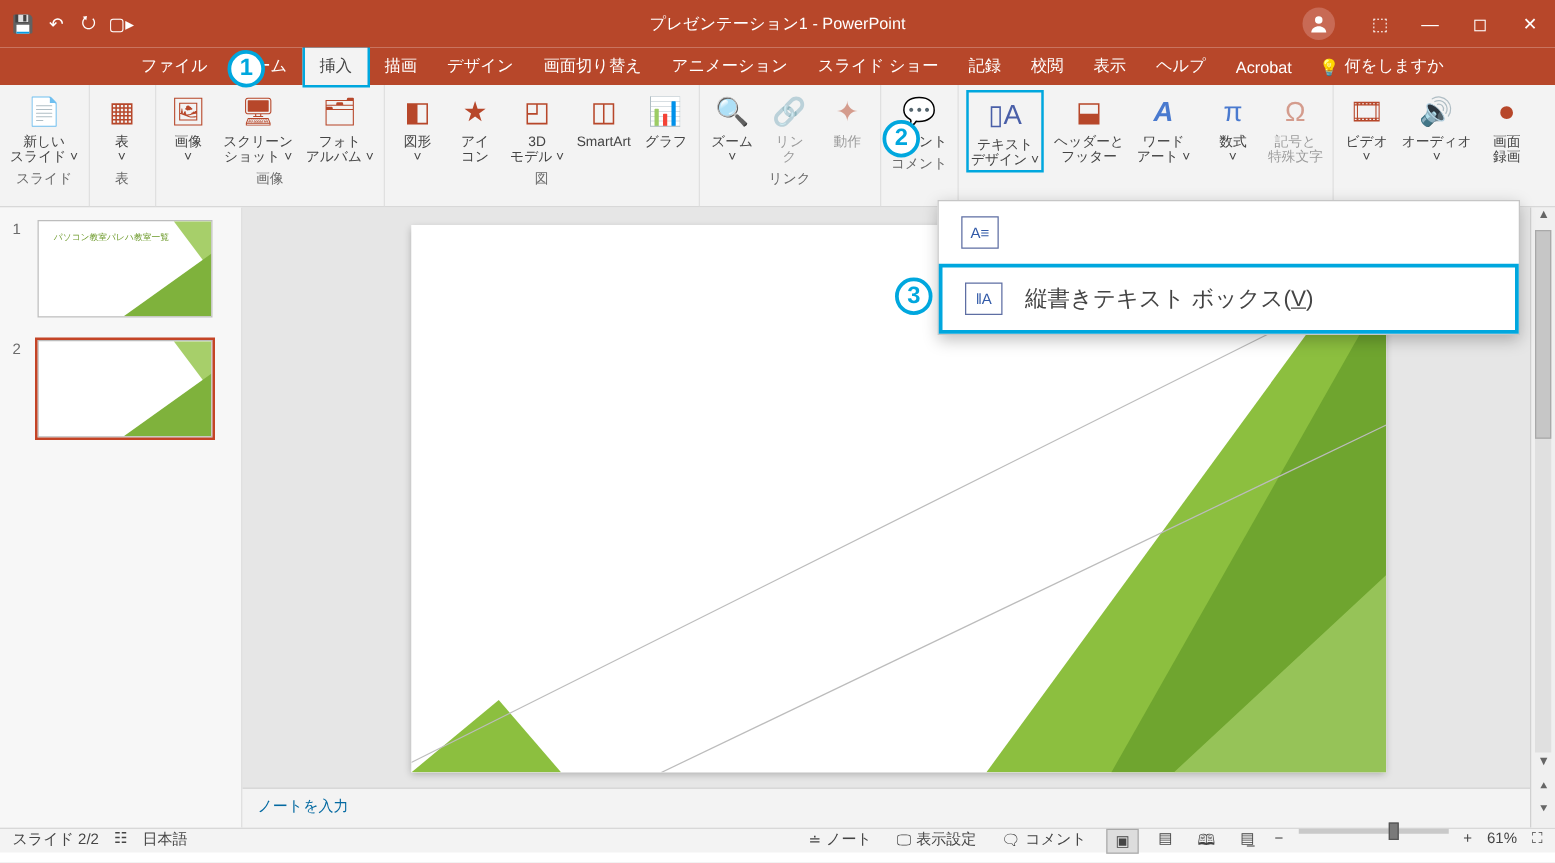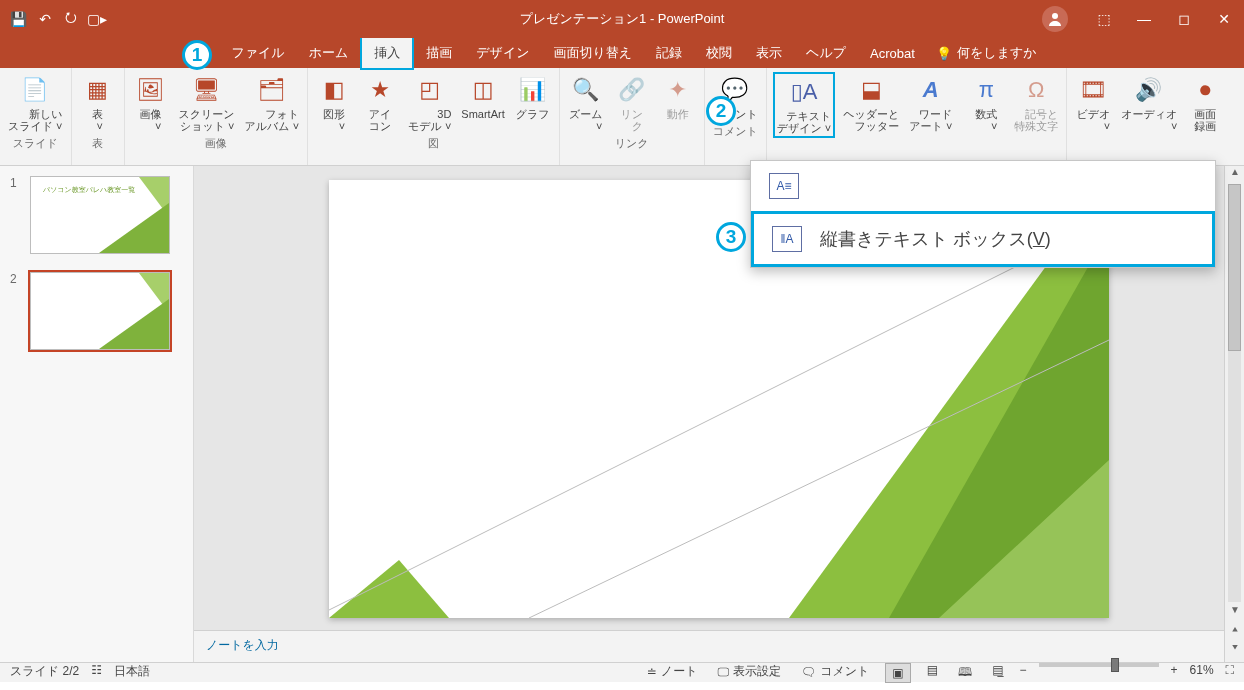--- a/index.html
+++ b/index.html
@@ -14,21 +14,21 @@
   .ribbon-tabs { background: #b7472a; height: 30px; display: flex; align-items: center; color: #fff; font-size: 13px; padding-left: 12px; gap: 0; justify-content: center; }
   .ribbon-tabs .tab { padding: 6px 12px; cursor: pointer; }
   .ribbon-tabs .tab.active { background: #f3f3f3; color: #444; border: 2px solid #00a7de; }
   .ribbon-tabs .tellme { display: flex; align-items: center; gap: 4px; margin-left: 10px; }
   .ribbon { background: #f3f3f3; height: 98px; border-bottom: 1px solid #d0d0d0; display: flex; }
   .grp { display: flex; flex-direction: column; align-items: center; padding: 4px 6px 0 6px; border-right: 1px solid #e0e0e0; }
   .grp-row { display: flex; gap: 6px; align-items: flex-start; }
   .grp-label { font-size: 11px; color: #6a6a6a; text-align: center; height: 18px; line-height: 18px; }
   .btn { display: flex; flex-direction: column; align-items: center; justify-content: flex-start; min-width: 40px; padding: 2px 2px; text-align: center; font-size: 11px; cursor: pointer; position: relative; }
   .btn .bicon { width: 32px; height: 32px; margin-bottom: 2px; display: flex; align-items: center; justify-content: center; font-size: 22px; color: #b7472a; }
-  .btn .btext { line-height: 1.1; white-space: pre-line; text-align: right; }
+  .btn .btext { line-height: 1.1; white-space: pre-line; }
   .btn.highlight { border: 2px solid #00a7de; }
   .workspace { display: flex; height: 496px; background: #e6e6e6; }
   .thumbs { width: 194px; background: #f7f7f7; border-right: 1px solid #d9d9d9; padding: 10px 10px; }
   .thumb { display: flex; gap: 6px; margin-bottom: 18px; }
   .thumb .num { width: 14px; font-size: 12px; color: #6a6a6a; }
   .thumb .slide-mini { width: 140px; height: 78px; background: #fff; border: 1px solid #bdbdbd; position: relative; overflow: hidden; }
   .thumb.sel .slide-mini { outline: 2px solid #c44426; }
   .editor { flex: 1; display: flex; flex-direction: column; position: relative; }
   .canvas-wrap { flex: 1; display: flex; align-items: flex-start; justify-content: center; padding: 14px 0 0 0; }
   .slide { width: 780px; height: 438px; background: #fff; box-shadow: 0 2px 6px rgba(0,0,0,0.25); position: relative; overflow: hidden; }
@@ -77,20 +77,22 @@
   </div>
 </div>
 
 <div class="ribbon-tabs">
   <div class="tab">ファイル</div>
   <div class="tab">ホーム</div>
   <div class="tab active">挿入</div>
   <div class="tab">描画</div>
   <div class="tab">デザイン</div>
   <div class="tab">画面切り替え</div>
+  <div class="tab">アニメーション</div>
+  <div class="tab">スライド ショー</div>
   <div class="tab">記録</div>
   <div class="tab">校閲</div>
   <div class="tab">表示</div>
   <div class="tab">ヘルプ</div>
   <div class="tab">Acrobat</div>
   <div class="tellme">
     <span>💡</span>
     <span>何をしますか</span>
   </div>
 </div>

